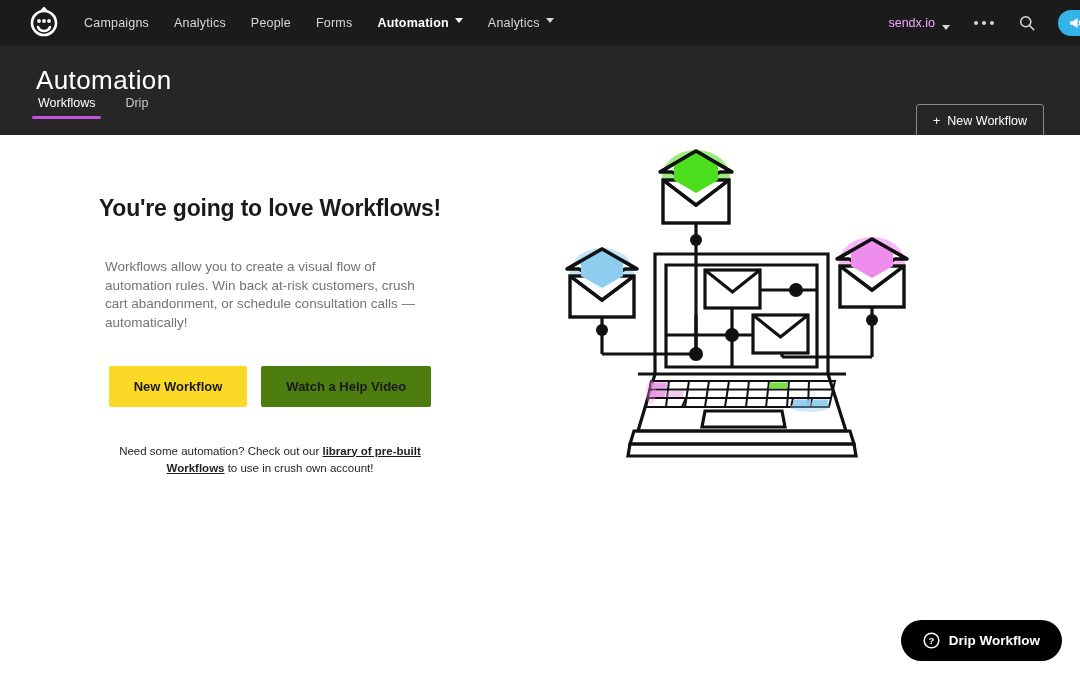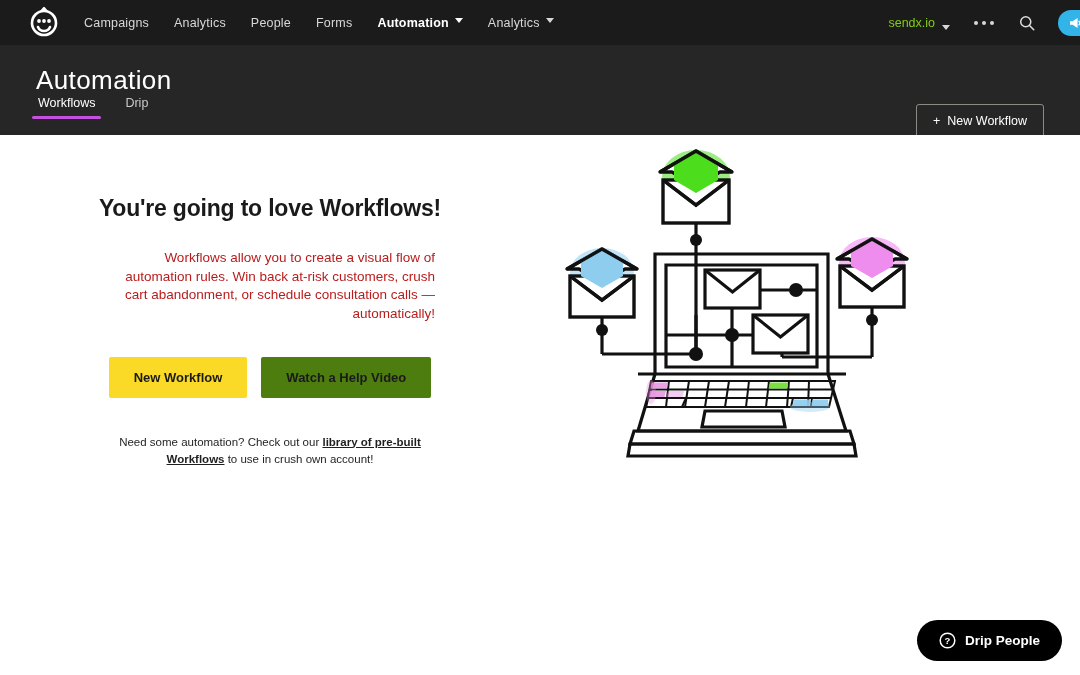--- a/index.html
+++ b/index.html
@@ -27,21 +27,21 @@
   .nav-link.active { color:#ffffff; font-weight:bold; }
   .caret {
     width:0; height:0; border-left:4px solid transparent;
     border-right:4px solid transparent; border-top:5px solid #d8d8d8;
     margin-top:2px;
   }
   .nav-right {
     margin-left:auto; display:flex; align-items:center; gap:22px;
     padding-right:0;
   }
-  .acct { color:#84cc16; font-size:12.5px; display:flex; align-items:flex-end; gap:7px; cursor:pointer; }
+  .acct { color:#f0abfc; font-size:12.5px; display:flex; align-items:flex-end; gap:7px; cursor:pointer; }
   .dots { display:flex; gap:4px; align-items:center; cursor:pointer; padding:6px 2px; }
   .dots i { width:4px; height:4px; border-radius:50%; background:#d8d8d8; display:block; }
   .search-ico { width:18px; height:18px; cursor:pointer; }
   .megaphone {
     width:34px; height:26px; background:#33b4e8; border-radius:14px;
     display:flex; align-items:center; justify-content:center;
     margin-right:-12px; cursor:pointer;
   }
 
   
@@ -74,25 +74,25 @@
   }
 
   
   .main { display:flex; background:#fff; height:540px; position:relative; }
   .left-col {
     width:540px; padding-top:60px;
     display:flex; flex-direction:column; align-items:center;
   }
   .hero-title {
     font-size:23px; font-weight:bold; color:#1a1a1a;
-    letter-spacing:-.2px; margin-bottom:27px; text-align:center;
+    letter-spacing:-.2px; margin-bottom:36px; text-align:center;
   }
   .hero-body {
-    font-size:13.5px; line-height:1.38; color:#b91c1c;
-    text-align:right; width:330px;
+    font-size:13.5px; line-height:1.38; color:#737373;
+    text-align:left; width:330px;
   }
   .btn-row { display:flex; gap:14px; margin-top:33px; }
   .btn {
     font-size:13px; font-weight:bold; border:none; cursor:pointer;
     padding:13px 25px; border-radius:2px;
     font-family:"Liberation Sans", sans-serif; color:#1a1a1a;
   }
   .btn-primary { background:#fada26; }
   .btn-secondary { background:#4d7c0f; }
   .inspiration {
@@ -315,15 +315,15 @@
       <circle cx="182" cy="190" r="7" fill="#111"></circle>
       <circle cx="246" cy="145" r="7" fill="#111"></circle>
     </svg>
   </div>
 
   <div class="support">
     <svg width="17" height="17" viewBox="0 0 17 17">
       <circle cx="8.5" cy="8.5" r="7.3" fill="none" stroke="#fff" stroke-width="1.5"></circle>
       <text x="8.5" y="12.2" font-size="9.5" fill="#fff" text-anchor="middle" font-family="Liberation Sans, sans-serif" font-weight="bold">?</text>
     </svg>
-    <span>Drip People</span>
+    <span>Drip Workflow</span>
   </div>
 </div>
 
 </body></html>

